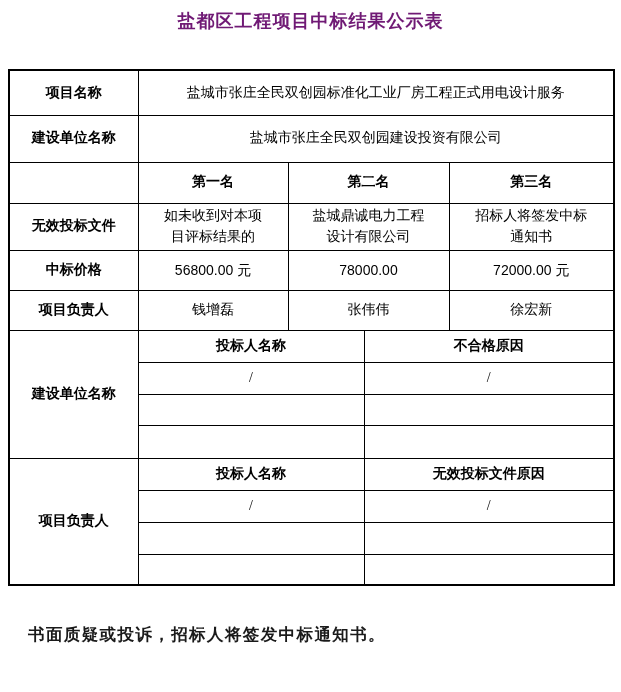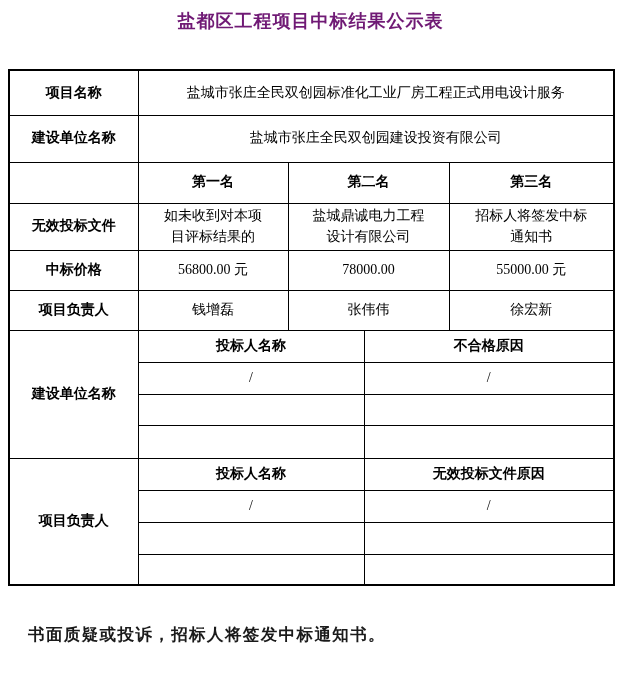--- a/index.html
+++ b/index.html
@@ -30,21 +30,21 @@
     text-align: center;
     vertical-align: middle;
     font-size: 14px;
     line-height: 1.45;
     padding: 2px 20px;
     overflow: hidden;
     word-break: break-all;
   }
   td.lbl { font-weight: bold; font-size: 14.5px; }
   td.hdr { font-weight: bold; font-size: 14.5px; }
-  td.num { font-size: 13.5px; font-family: Liberation Serif, serif; font-weight: normal; }
+  td.num { font-size: 13.5px; font-family: Liberation Sans, sans-serif; font-weight: normal; }
   .note {
     margin: 30px 22px 0 28px;
     font-size: 16.5px;
     font-weight: bold;
     color: #1a1a1a;
     line-height: 38px;
     letter-spacing: 1.4px;
   }
 </style>
 </head>
@@ -83,21 +83,21 @@
     <td class="lbl">无效投标文件</td>
     <td>如未收到对本项目评标结果的</td>
     <td colspan="2">盐城鼎诚电力工程设计有限公司</td>
     <td>招标人将签发中标通知书</td>
   </tr>
 
   <tr style="height:40px">
     <td class="lbl">中标价格</td>
     <td class="num">56800.00 元</td>
     <td class="num" colspan="2">78000.00</td>
-    <td class="num">55000.00 元</td>
+    <td class="num">72000.00 元</td>
   </tr>
 
   <tr style="height:40px">
     <td class="lbl">项目负责人</td>
     <td>钱增磊</td>
     <td colspan="2">张伟伟</td>
     <td>徐宏新</td>
   </tr>
 
   <tr style="height:32px">

